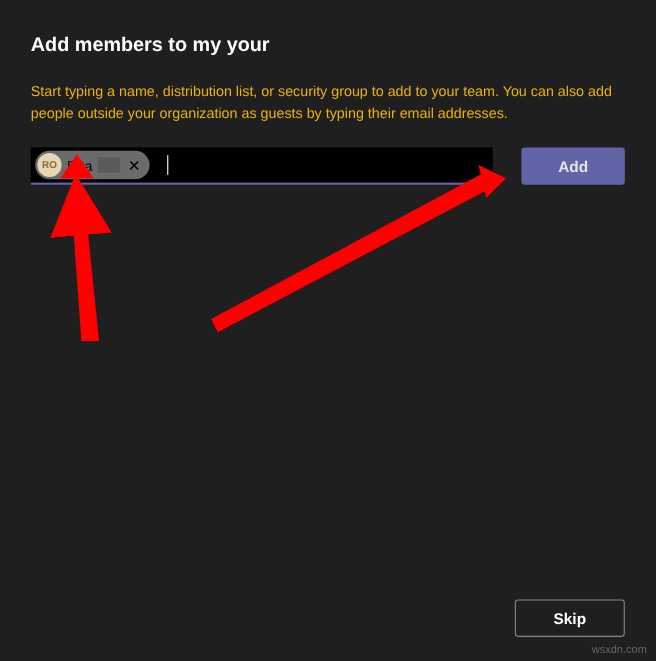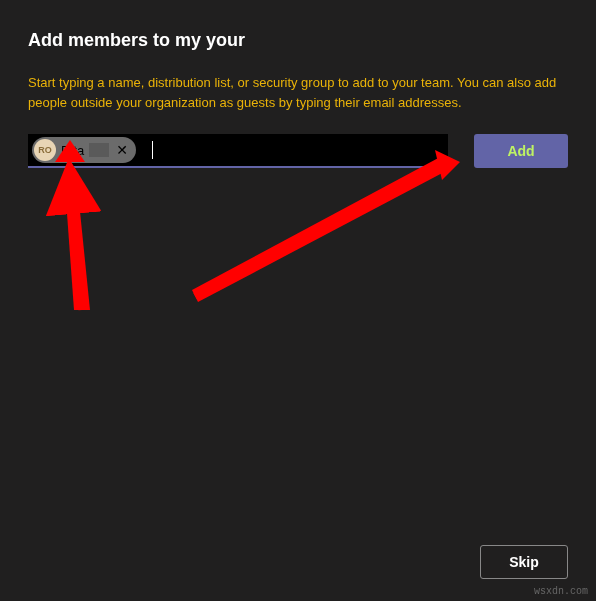--- a/index.html
+++ b/index.html
@@ -98,49 +98,48 @@
       outline: none;
       color: #fff;
       font-size: 14px;
       height: 100%;
     }
     .add-button {
       width: 94px;
       height: 34px;
       background: #6264a7;
       border: none;
-      color: #bef264;
+      color: #e5e5e5;
       font-size: 14px;
       font-weight: 600;
       border-radius: 3px;
       cursor: pointer;
     }
     .footer {
       position: absolute;
       bottom: 22px;
       right: 28px;
     }
     .skip-button {
-      width: 88px;
+      width: 100px;
       height: 34px;
       background: transparent;
       border: 1px solid #888;
       color: #fff;
       font-size: 14px;
       font-weight: 600;
       border-radius: 3px;
       cursor: pointer;
     }
     .watermark {
       position: absolute;
       bottom: 4px;
       right: 8px;
       font-size: 10px;
       color: #666;
-      font-family: Liberation Mono, monospace;
     }
     .arrow-overlay {
       position: absolute;
       top: 0;
       left: 0;
       pointer-events: none;
     }
   </style>
 </head>
 <body>

